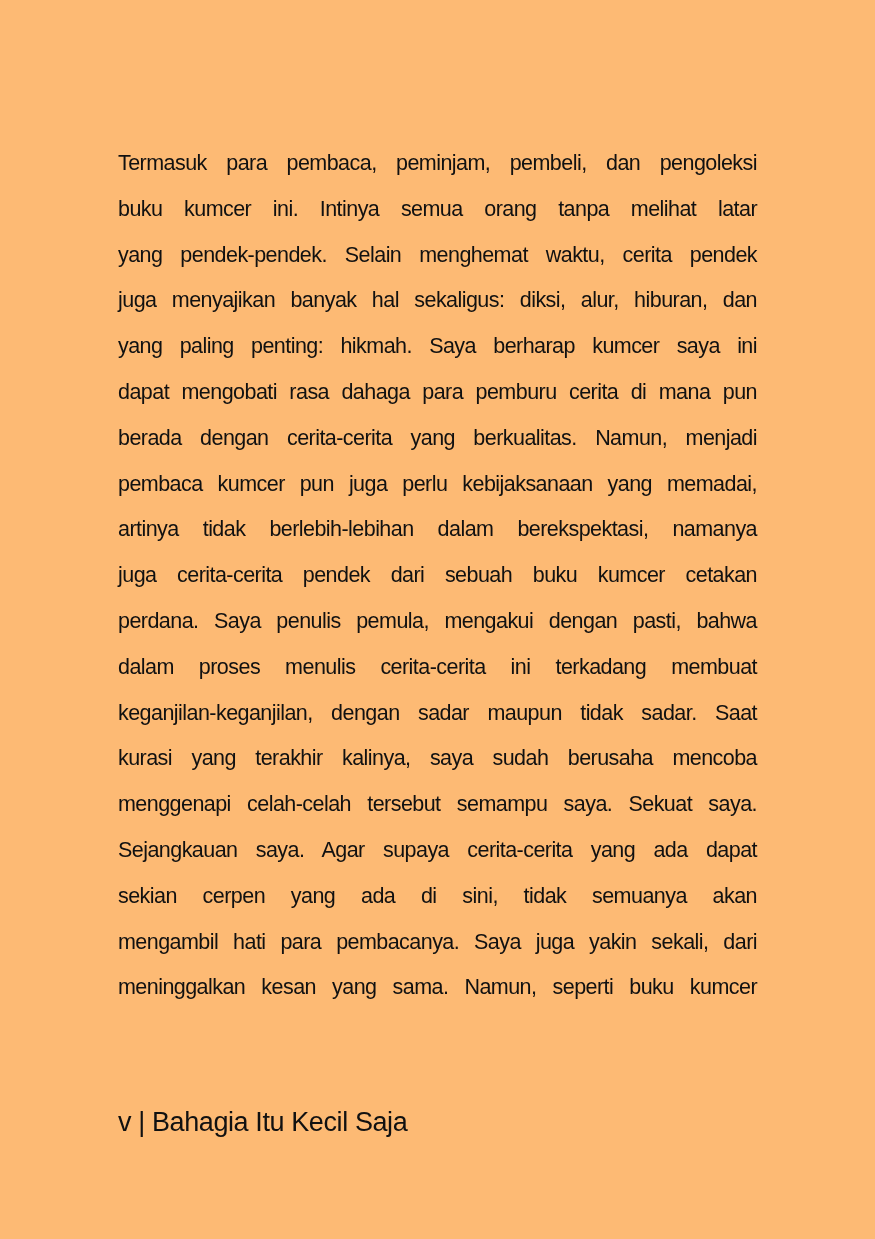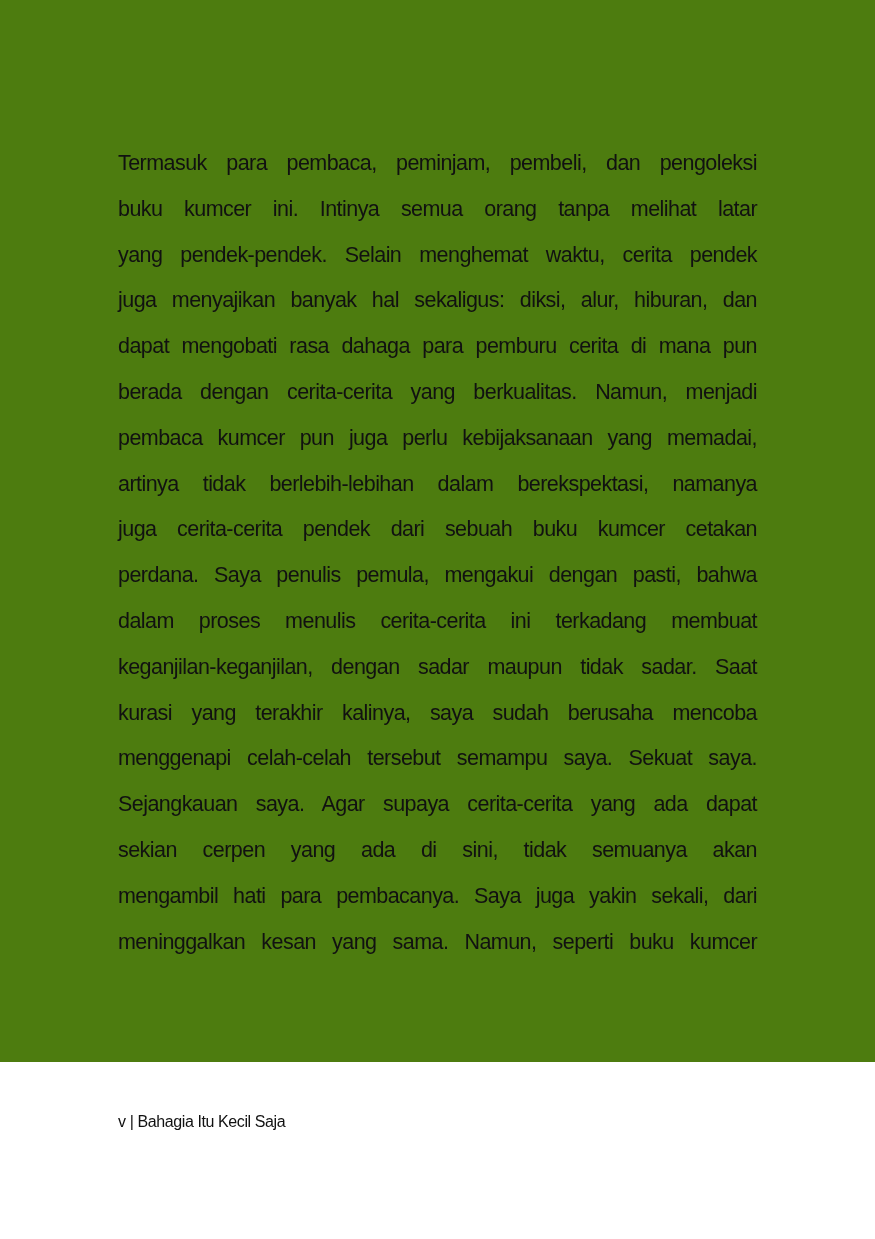--- a/index.html
+++ b/index.html
@@ -12,22 +12,22 @@
       height: 1239px;
       position: relative;
       overflow: hidden;
       font-family: "Liberation Sans", "DejaVu Sans", sans-serif;
       color: #111111;
     }
     .page {
       position: absolute;
       left: 0; top: 0;
       width: 875px;
-      height: 1062px;
-      background: #4d7c0f;
+      height: 1239px;
+      background: #fdba74;
     }
     .body-text {
       position: absolute;
       left: 118px;
       top: 145px;
       width: 639px;
       margin: 0;
       padding: 0;
     }
     .line {
@@ -42,35 +42,36 @@
       white-space: nowrap;
       overflow: visible;
     }
     .line.last {
       text-align-last: justify;
     }
     .footer {
       position: absolute;
       left: 118px;
       top: 1108px;
-      font-size: 16px;
+      font-size: 27px;
       line-height: 28px;
       letter-spacing: -0.4px;
       color: #111111;
     }
   </style>
 </head>
 <body>
 
 <div class="page">
   <div class="body-text">
     <span class="line">Termasuk para pembaca, peminjam, pembeli, dan pengoleksi</span>
     <span class="line">buku kumcer ini. Intinya semua orang tanpa melihat latar</span>
     <span class="line">yang pendek-pendek. Selain menghemat waktu, cerita pendek</span>
     <span class="line">juga menyajikan banyak hal sekaligus: diksi, alur, hiburan, dan</span>
+    <span class="line">yang paling penting: hikmah. Saya berharap kumcer saya ini</span>
     <span class="line">dapat mengobati rasa dahaga para pemburu cerita di mana pun</span>
     <span class="line">berada dengan cerita-cerita yang berkualitas. Namun, menjadi</span>
     <span class="line">pembaca kumcer pun juga perlu kebijaksanaan yang memadai,</span>
     <span class="line">artinya tidak berlebih-lebihan dalam berekspektasi, namanya</span>
     <span class="line">juga cerita-cerita pendek dari sebuah buku kumcer cetakan</span>
     <span class="line">perdana. Saya penulis pemula, mengakui dengan pasti, bahwa</span>
     <span class="line">dalam proses menulis cerita-cerita ini terkadang membuat</span>
     <span class="line">keganjilan-keganjilan, dengan sadar maupun tidak sadar. Saat</span>
     <span class="line">kurasi yang terakhir kalinya, saya sudah berusaha mencoba</span>
     <span class="line">menggenapi celah-celah tersebut semampu saya. Sekuat saya.</span>

